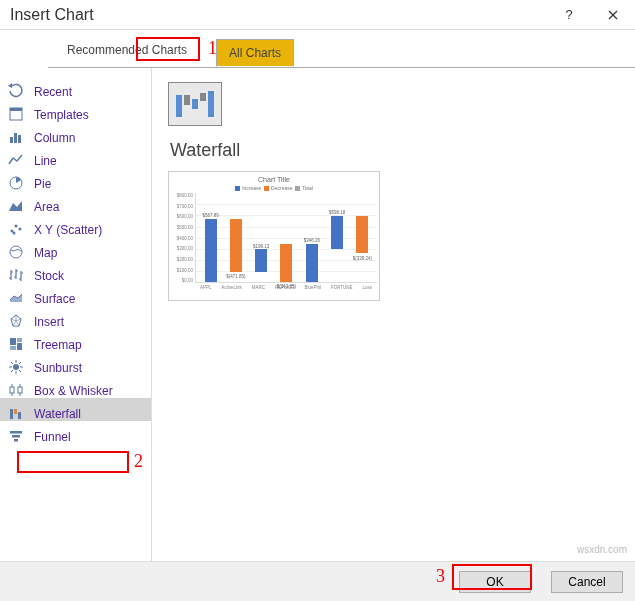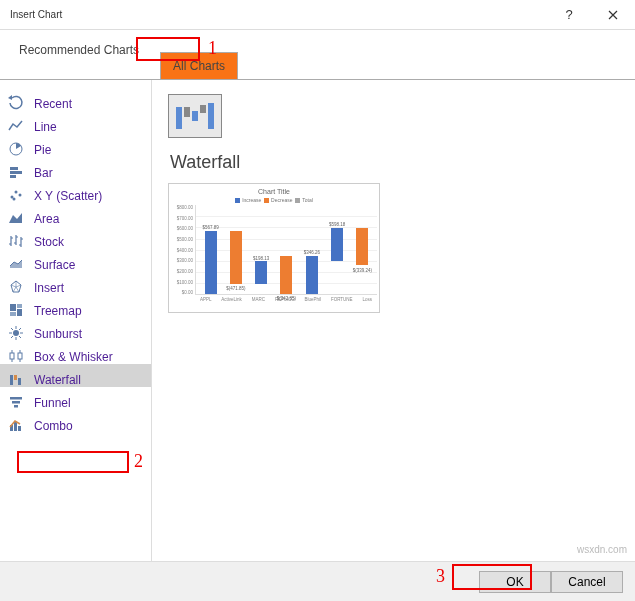--- a/index.html
+++ b/index.html
@@ -1,22 +1,22 @@
 <!DOCTYPE html>
 <html><head>
   <meta charset="utf-8">
   <style>
     * { box-sizing: border-box; margin: 0; padding: 0; }
     body { font-family: "Segoe UI", Tahoma, sans-serif; font-size: 12px; background: #fff; width: 635px; height: 601px; position: relative; overflow: hidden; }
     .titlebar { height: 30px; display: flex; align-items: center; padding-left: 10px; border-bottom: 1px solid #ddd; }
-    .titlebar-title { flex: 1; font-size: 10px; color: #333; }
+    .titlebar-title { flex: 1; font-size: 16px; color: #333; }
     .titlebar-btn { width: 44px; height: 30px; display: flex; align-items: center; justify-content: center; font-size: 13px; color: #333; cursor: default; }
-    .tabs { display: flex; padding: 6px 6px 16px 6px; gap: 8px; position: relative; }
+    .tabs { display: flex; padding: 6px 6px 4px 6px; gap: 16px; position: relative; margin-left: 48px; }
     .tab { padding: 6px 12px; font-size: 12px; color: #444; border: 1px solid transparent; border-bottom: none; cursor: default; }
-    .tab.selected { border: 1px solid #ababab; border-bottom: 1px solid #fff; background: #f97316; position: relative; top: 16px; }
+    .tab.selected { border: 1px solid #ababab; border-bottom: 1px solid #fff; background: #eab308; position: relative; top: 3px; }
     .tab-underline { position: absolute; bottom: 0; left: 0; right: 0; height: 1px; background: #ababab; }
     .body { display: flex; height: 500px; }
     .sidebar { width: 152px; border-right: 1px solid #ddd; padding: 8px 0; overflow-y: auto; }
     .sb-item { display: flex; align-items: flex-end; height: 23px; padding: 0 8px; gap: 10px; color: #4c1d95; cursor: default; }
     .sb-item.selected { background: #d4d4d4; }
     .sb-icon { width: 16px; height: 16px; display: flex; align-items: center; justify-content: center; color: #3a6aa6; }
     .sb-icon svg { width: 16px; height: 16px; }
     .main { flex: 1; padding: 14px 16px; }
     .subtype-btn { width: 54px; height: 44px; border: 1px solid #888; background: #e9e9e9; display: flex; align-items: center; justify-content: center; cursor: default; }
     .subtype-btn svg { width: 40px; height: 30px; }
@@ -27,21 +27,21 @@
     .lg-sw { display: inline-block; width: 5px; height: 5px; vertical-align: middle; margin-right: 2px; }
     .chart-area { display: flex; height: 90px; }
     .yaxis { width: 24px; display: flex; flex-direction: column; justify-content: space-between; font-size: 4.5px; color: #888; text-align: right; padding-right: 2px; }
     .plot { flex: 1; position: relative; border-left: 1px solid #ddd; border-bottom: 1px solid #ddd; }
     .grid { position: absolute; left: 0; right: 0; height: 1px; background: #f0f0f0; }
     .bars { position: absolute; inset: 0; display: flex; align-items: flex-end; justify-content: space-around; padding: 0 2px; }
     .bar-col { width: 12px; position: relative; height: 100%; }
     .bar { position: absolute; width: 12px; left: 0; }
     .bar-lbl { position: absolute; width: 30px; left: -9px; font-size: 4.5px; color: #666; text-align: center; }
     .xaxis { display: flex; justify-content: space-around; font-size: 4.5px; color: #888; margin-left: 24px; margin-top: 2px; }
-    .footer { position: absolute; bottom: 0; left: 0; right: 0; height: 40px; border-top: 1px solid #ddd; background: #f0f0f0; display: flex; align-items: center; justify-content: flex-end; padding-right: 12px; gap: 0; }
+    .footer { position: absolute; bottom: 0; left: 0; right: 0; height: 40px; border-top: 1px solid #ddd; background: #f0f0f0; display: flex; align-items: center; justify-content: flex-end; padding-right: 12px; gap: 20px; }
     .btn { min-width: 72px; height: 22px; border: 1px solid #adadad; background: #e1e1e1; font-size: 12px; display: flex; align-items: center; justify-content: center; cursor: default; }
     .anno { position: absolute; border: 2.5px solid #ee0000; }
     .anno-num { position: absolute; font-size: 18px; font-weight: 400; color: #ee0000; font-family: "Times New Roman", serif; }
     .watermark { position: absolute; bottom: 46px; right: 8px; font-size: 10px; color: #bbb; }
   </style>
 </head>
 <body>
 
 <div class="titlebar">
   <div class="titlebar-title">Insert Chart</div>
@@ -66,62 +66,80 @@
           <svg viewBox="0 0 16 16">
             <path d="M4 3 A6 6 0 1 1 2 8" fill="none" stroke="#5b7aa6" stroke-width="1.5"></path>
             <path d="M4 0 L4 5 L0 3 Z" fill="#5b7aa6"></path>
           </svg>
         </span>
         <span>Recent</span>
       </div>
     <div class="sb-item">
         <span class="sb-icon">
           <svg viewBox="0 0 16 16">
+            <rect x="2" y="2" width="12" height="12" fill="none" stroke="#5b7aa6"></rect>
+            <rect x="2" y="2" width="12" height="3" fill="#5b7aa6"></rect>
+          </svg>
+        </span>
+        <span>Templates</span>
+      </div>
+    <div class="sb-item">
+        <span class="sb-icon">
+          <svg viewBox="0 0 16 16">
+            <rect x="2" y="8" width="3" height="6" fill="#5b7aa6"></rect>
+            <rect x="6" y="4" width="3" height="10" fill="#5b7aa6"></rect>
+            <rect x="10" y="6" width="3" height="8" fill="#5b7aa6"></rect>
+          </svg>
+        </span>
+        <span>Column</span>
+      </div>
+    <div class="sb-item">
+        <span class="sb-icon">
+          <svg viewBox="0 0 16 16">
             <path d="M1 12 L5 6 L9 9 L14 3" fill="none" stroke="#5b7aa6" stroke-width="1.5"></path>
           </svg>
         </span>
         <span>Line</span>
       </div>
     <div class="sb-item">
         <span class="sb-icon">
           <svg viewBox="0 0 16 16">
             <circle cx="8" cy="8" r="6" fill="none" stroke="#5b7aa6"></circle>
             <path d="M8 8 L8 2 A6 6 0 0 1 13 5 Z" fill="#5b7aa6"></path>
           </svg>
         </span>
         <span>Pie</span>
       </div>
     <div class="sb-item">
         <span class="sb-icon">
           <svg viewBox="0 0 16 16">
-            <rect x="2" y="3" width="8" height="3" fill="#5b7aa6"></rect>
-            <rect x="2" y="7" width="12" height="3" fill="#5b7aa6"></rect>
-            <rect x="2" y="11" width="6" height="3" fill="#5b7aa6"></rect>
-          </svg>
-        </span>
-        <span>Bar</span>
+            <path d="M1 13 L5 5 L9 9 L14 3 L14 13 Z" fill="#5b7aa6"></path>
+          </svg>
+        </span>
+        <span>Area</span>
       </div>
     <div class="sb-item">
         <span class="sb-icon">
           <svg viewBox="0 0 16 16">
             <circle cx="4" cy="10" r="1.5" fill="#5b7aa6"></circle>
             <circle cx="8" cy="5" r="1.5" fill="#5b7aa6"></circle>
             <circle cx="12" cy="8" r="1.5" fill="#5b7aa6"></circle>
             <circle cx="6" cy="12" r="1.5" fill="#5b7aa6"></circle>
           </svg>
         </span>
         <span>X Y (Scatter)</span>
       </div>
     <div class="sb-item">
         <span class="sb-icon">
           <svg viewBox="0 0 16 16">
-            <path d="M1 13 L5 5 L9 9 L14 3 L14 13 Z" fill="#5b7aa6"></path>
-          </svg>
-        </span>
-        <span>Area</span>
+            <circle cx="8" cy="8" r="6" fill="none" stroke="#5b7aa6"></circle>
+            <path d="M3 6 Q6 8 8 6 Q10 4 13 7" fill="none" stroke="#5b7aa6"></path>
+          </svg>
+        </span>
+        <span>Map</span>
       </div>
     <div class="sb-item">
         <span class="sb-icon">
           <svg viewBox="0 0 16 16">
             <path d="M3 3 V13 M3 5 H5 M3 11 H1 M8 2 V12 M8 4 H10 M8 10 H6 M13 4 V14 M13 6 H15 M13 12 H11" stroke="#5b7aa6" stroke-width="1.2"></path>
           </svg>
         </span>
         <span>Stock</span>
       </div>
     <div class="sb-item">
@@ -184,31 +202,20 @@
       </div>
     <div class="sb-item">
         <span class="sb-icon">
           <svg viewBox="0 0 16 16">
             <rect x="2" y="3" width="12" height="2.5" fill="#5b7aa6"></rect>
             <rect x="4" y="7" width="8" height="2.5" fill="#5b7aa6"></rect>
             <rect x="6" y="11" width="4" height="2.5" fill="#5b7aa6"></rect>
           </svg>
         </span>
         <span>Funnel</span>
-      </div>
-    <div class="sb-item">
-        <span class="sb-icon">
-          <svg viewBox="0 0 16 16">
-            <rect x="2" y="8" width="3" height="6" fill="#5b7aa6"></rect>
-            <rect x="6" y="5" width="3" height="9" fill="#5b7aa6"></rect>
-            <rect x="10" y="9" width="3" height="5" fill="#5b7aa6"></rect>
-            <path d="M2 10 L7 4 L12 7" fill="none" stroke="#d48b4a" stroke-width="1.5"></path>
-          </svg>
-        </span>
-        <span>Combo</span>
       </div>
   </div>
 
   <div class="main">
     <div class="subtype-btn">
       <svg viewBox="0 0 40 30">
           <rect x="1" y="6" width="6" height="22" fill="#5b8bd4"></rect>
           <rect x="9" y="6" width="6" height="10" fill="#888"></rect>
           <rect x="17" y="10" width="6" height="10" fill="#5b8bd4"></rect>
           <rect x="25" y="4" width="6" height="8" fill="#888"></rect>

